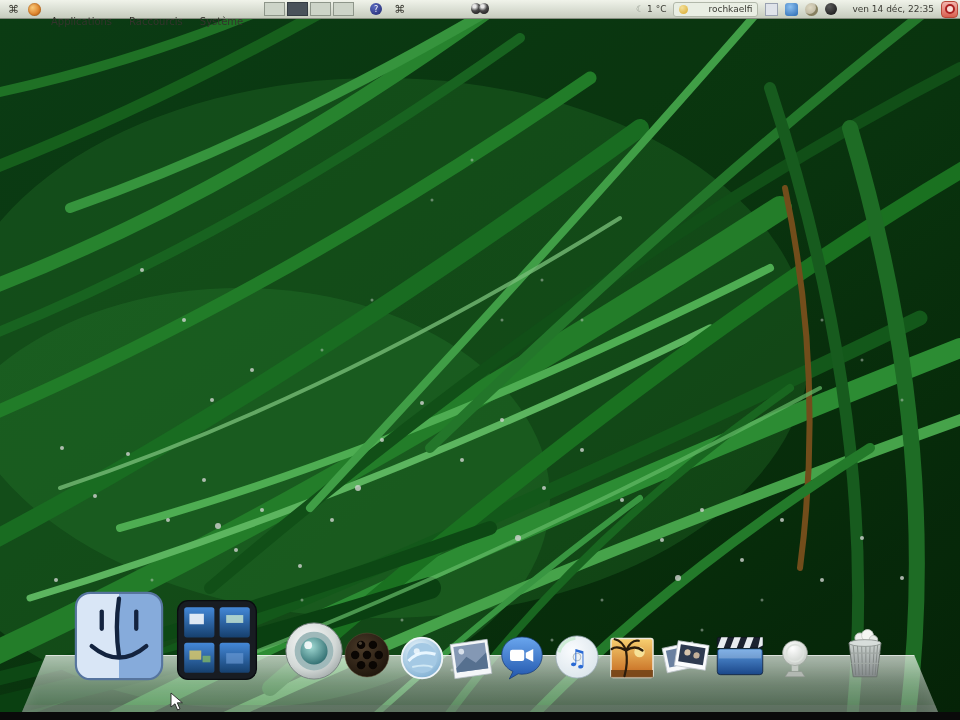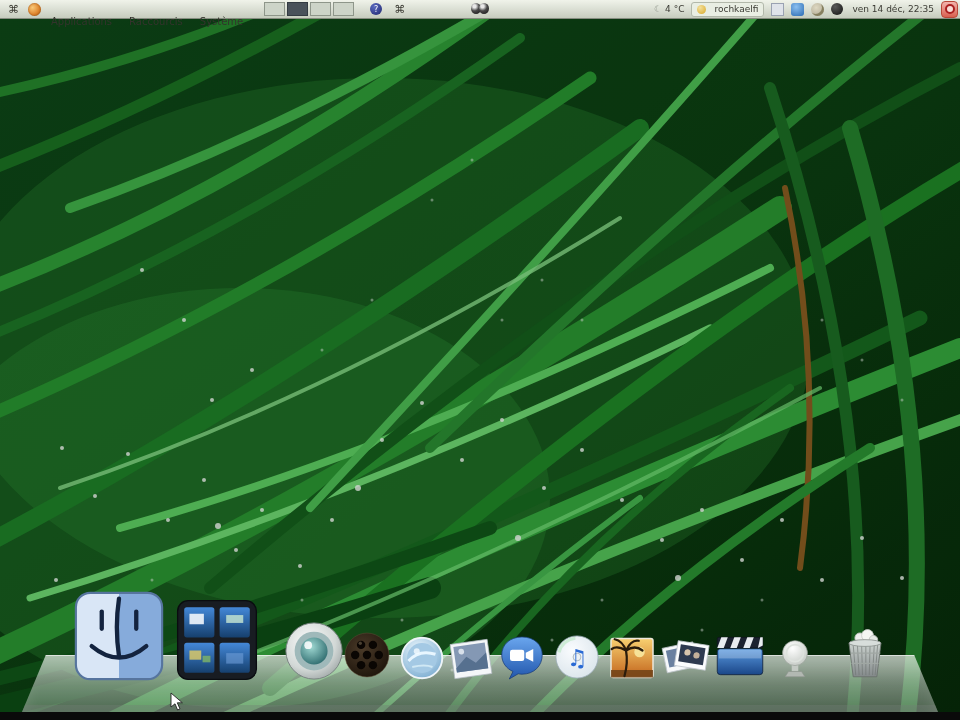--- a/index.html
+++ b/index.html
@@ -24,33 +24,33 @@
         color:#fff;font-size:8px;display:flex;align-items:center;justify-content:center;}
   .help i{font-style:normal;}
   .mb-center{position:absolute;left:50%;top:3px;transform:translateX(-50%);display:flex;}
   .bino{width:10px;height:11px;border-radius:50%;
         background:radial-gradient(circle at 35% 30%,#e8e8e8 15%,#4a4a4a 45%,#101010);}
   .b2{margin-left:-2px;}
   .mb-right{position:absolute;right:2px;top:0;height:18px;display:flex;align-items:center;
             gap:7px;font-size:9px;color:#3a3a33;}
   .weather{display:flex;gap:3px;align-items:center;}
   .moon{color:#8f958a;font-size:9px;line-height:1;}
-  .userpill{display:flex;align-items:center;gap:8px;background:#e9eee3;border:1px solid #b2b8aa;
+  .userpill{display:flex;align-items:center;gap:20px;background:#e9eee3;border:1px solid #b2b8aa;
             border-radius:3px;padding:0 5px;height:13px;}
   .usericon{width:9px;height:9px;border-radius:50%;
             background:radial-gradient(circle at 35% 30%,#f4e09a,#d8a828);}
   .t1{width:11px;height:11px;background:#dfe3ea;border:1px solid #9aa2b2;}
   .t2{width:13px;height:13px;border-radius:3px;
       background:radial-gradient(circle at 40% 30%,#8cc0f0,#2a6ab2);}
   .t3{width:13px;height:13px;border-radius:50%;
       background:radial-gradient(circle at 40% 35%,#ded8c2,#a8a28c);
       box-shadow:inset -2px -2px 0 #868060;}
   .t4{width:12px;height:12px;border-radius:50%;
       background:radial-gradient(circle at 35% 30%,#5a5a5a,#101010);}
-  .clock{white-space:nowrap;margin-left:2px;}
+  .clock{white-space:nowrap;margin-left:8px;}
   .record{width:15px;height:15px;border-radius:4px;border:1px solid #b84838;
           background:linear-gradient(#f2b4ac,#d86050);
           display:flex;align-items:center;justify-content:center;}
   .record i{width:6px;height:6px;border-radius:50%;background:#f8ddd6;border:2px solid #aa1f1f;}
 
   
   .wallpaper{position:absolute;top:18px;left:0;width:960px;height:694px;z-index:0;}
   .wallpaper svg{display:block;width:100%;height:100%;filter:blur(.4px);}
 
   
@@ -94,21 +94,21 @@
     </div>
 
     <div class="mb-center">
       <span class="bino b1"></span>
       <span class="bino b2"></span>
     </div>
 
     <div class="mb-right">
       <span class="weather">
         <span class="moon">☾</span>
-        <span>4 °C</span>
+        <span>1 °C</span>
       </span>
       <span class="userpill">
         <span class="usericon"></span>
         <span>rochkaelfi</span>
       </span>
       <span class="t1"></span>
       <span class="t2"></span>
       <span class="t3"></span>
       <span class="t4"></span>
       <span class="clock">ven 14 déc, 22:35</span>

